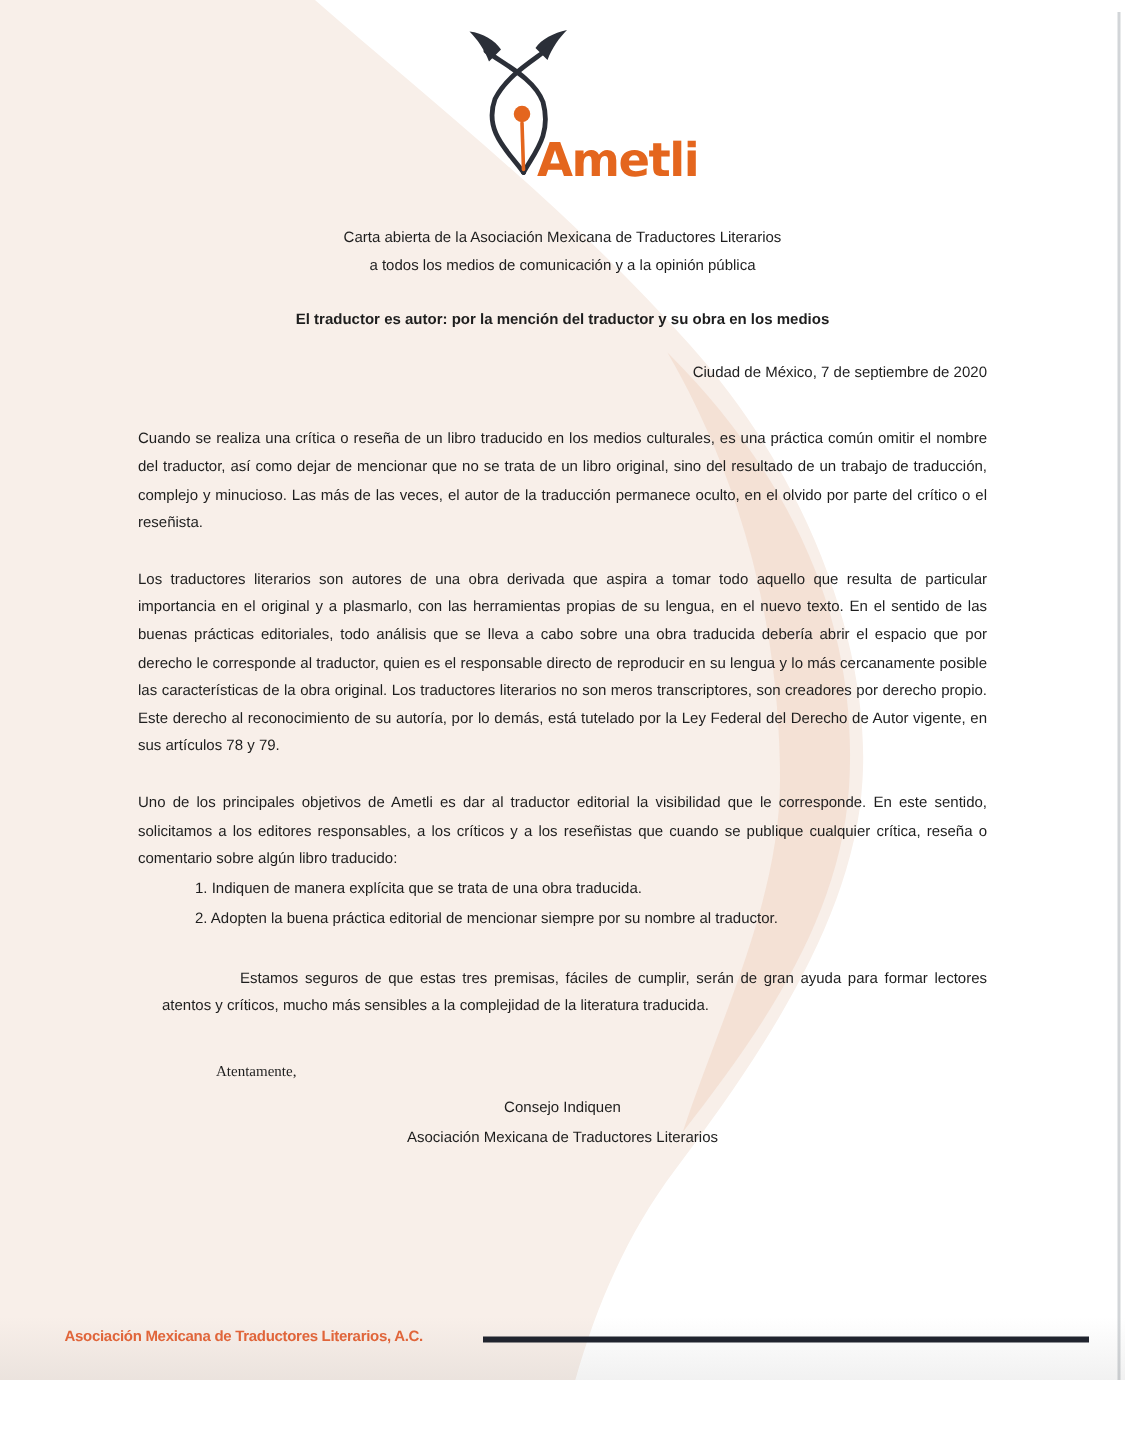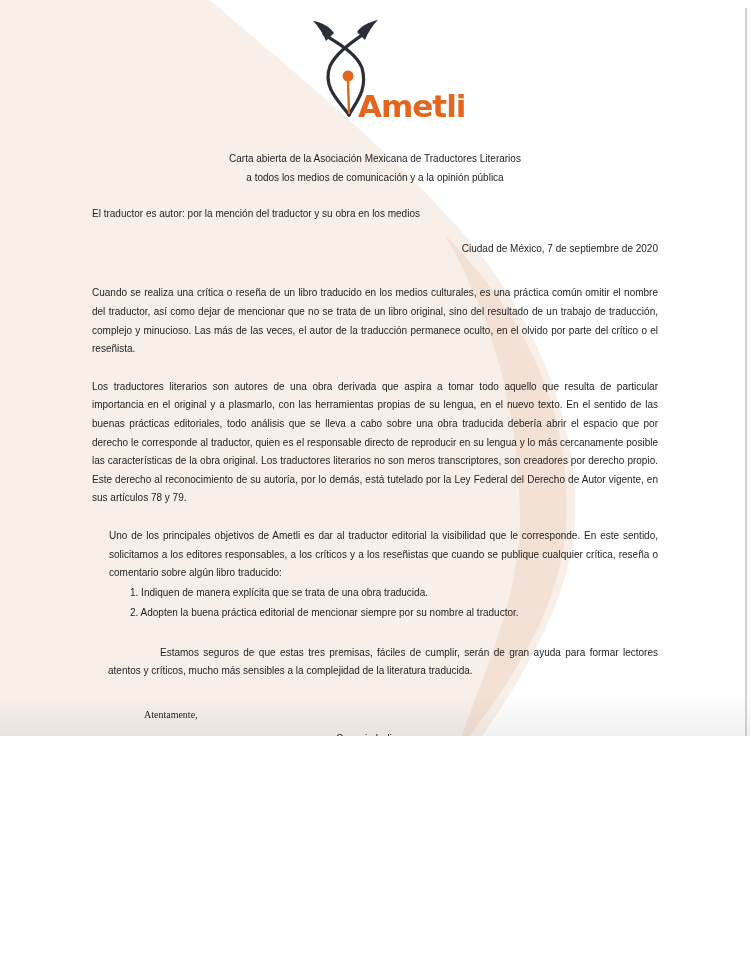--- a/index.html
+++ b/index.html
@@ -1,19 +1,19 @@
 <!DOCTYPE html>
 <html><head>
 <meta charset="utf-8">
 <style>
   html, body { margin: 0; padding: 0; background: #ffffff; }
   .page {
     position: relative;
     width: 750px;
-    height: 736px;
+    height: 920px;
     background: #ffffff;
     overflow: hidden;
     font-family: "Liberation Sans", sans-serif;
     color: #1e1e1e;
   }
   .bg-svg { position: absolute; inset: 0; z-index: 0; }
   .edge-line {
     position: absolute; left: 745px; top: 8px; width: 2px; height: 934px;
     background: #d2d5d8; z-index: 1;
   }
@@ -22,24 +22,24 @@
     background: linear-gradient(180deg, rgba(120,120,120,0) 0%, rgba(120,120,120,0.10) 100%);
   }
   .logo {
     position: absolute; left: 308px; top: 16px; width: 160px; height: 112px; z-index: 2;
   }
   .content {
     position: absolute; left: 92px; top: 150px; width: 566px; z-index: 2;
     font-size: 10px; line-height: 18.6px;
   }
   .hdr { text-align: center; margin: 0 0 18px 0; }
-  .title { text-align: left; font-weight: normal; margin: 0 0 16px 0; }
+  .title { text-align: center; font-weight: bold; margin: 0 0 16px 0; }
   .dateline { text-align: right; margin: 0 0 26px 0; }
   .para { text-align: justify; margin: 0 0 19px 0; }
-  .para.no-gap { margin-bottom: 0; margin-left: 17px; }
+  .para.no-gap { margin-bottom: 0; }
   .list { margin: 0 0 20px 0; padding-left: 38px; line-height: 20.6px; }
   .list div { margin: 0; }
   .closing { text-align: justify; text-indent: 52px; margin: 0 0 24px 16px; }
   .signoff { padding-left: 52px; margin: 0 0 4px 0; line-height: 20px; font-family: Liberation Serif, serif; }
   .signature { text-align: center; line-height: 20px; margin: 0; }
   .footer-org {
     position: absolute; left: 43px; top: 886px; z-index: 2;
     font-size: 10px; font-weight: 600; letter-spacing: -0.2px;
     color: #e0653a;
   }

